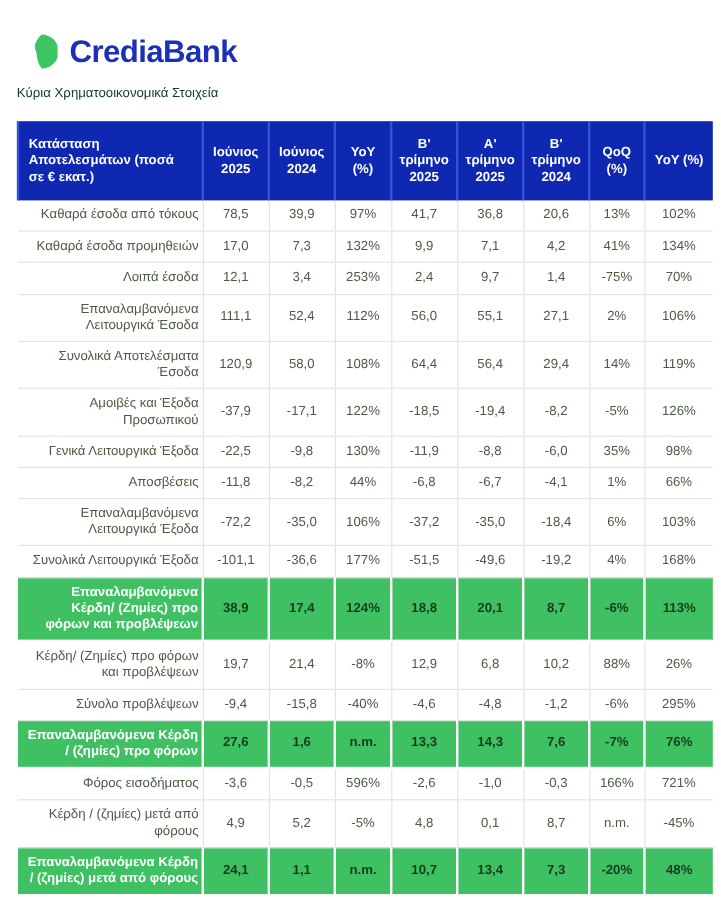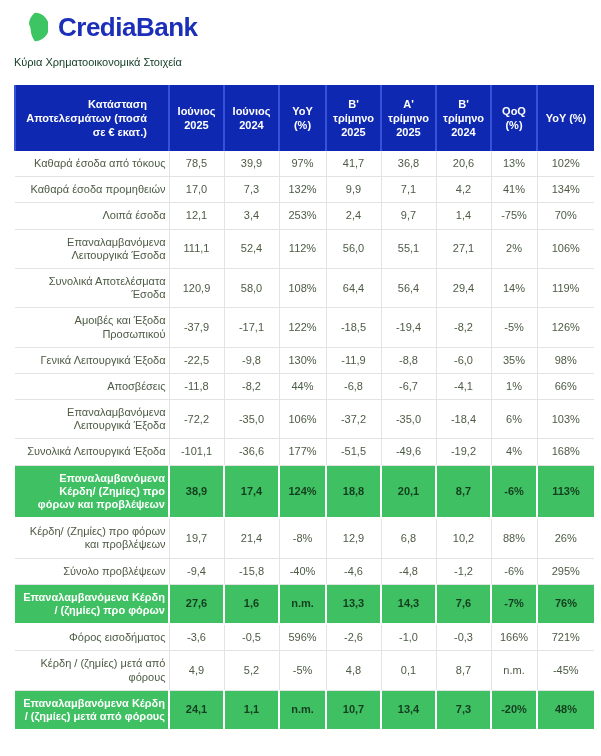--- a/index.html
+++ b/index.html
@@ -13,21 +13,21 @@
     --row-border:#e3e3e3;
   }
   *{box-sizing:border-box;margin:0;padding:0;}
   html,body{background:#ffffff;}
   body{
     width:601px;
     font-family:"Liberation Sans","DejaVu Sans",sans-serif;
     color:var(--data-text);
   }
   .page{width:601px;padding:8px 8px 4px 14px;}
-  .brand{display:flex;align-items:center;gap:10px;margin-top:2px;}
+  .brand{display:flex;align-items:center;gap:10px;margin-top:18px;}
   .logo-icon{width:34px;height:34px;display:inline-block;}
   .logo-text{
     font-size:26px;font-weight:bold;color:var(--brand-blue);
     letter-spacing:-0.5px;
   }
   h1.page-title{
     margin-top:12px;
     font-size:11px;font-weight:normal;color:var(--title-green);
   }
   table.fin{
@@ -42,21 +42,21 @@
     color:#ffffff;
     font-weight:bold;
     text-align:center;
     vertical-align:middle;
     padding:6px 3px;
     line-height:1.3;
     border-left:2px solid var(--header-divider);
     height:66px;
   }
   thead th.label-col{
-    text-align:right;
+    text-align:left;
     padding-left:8px;
     padding-right:21px;
   }
   tbody td{
     padding:6px 3px;
     text-align:center;
     vertical-align:middle;
     line-height:1.2;
     border-bottom:1px solid var(--row-border);
     border-left:1px solid var(--row-border);

